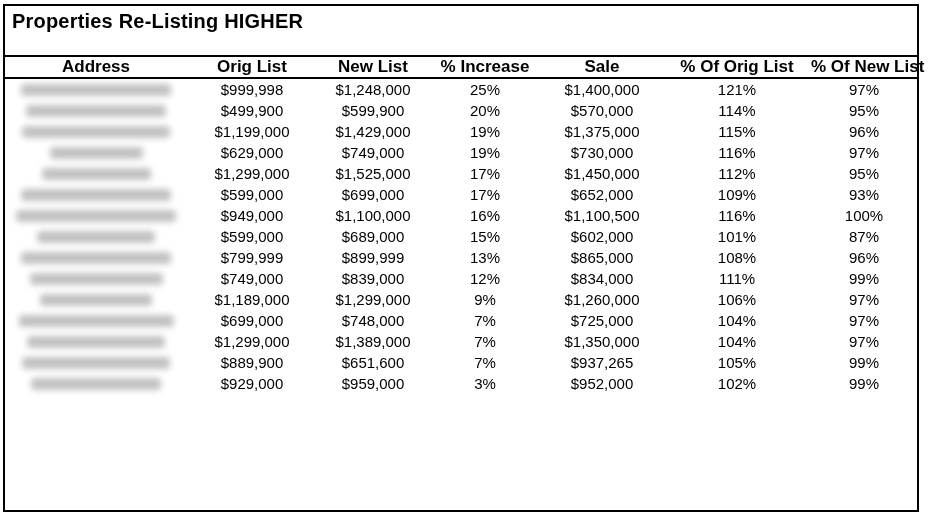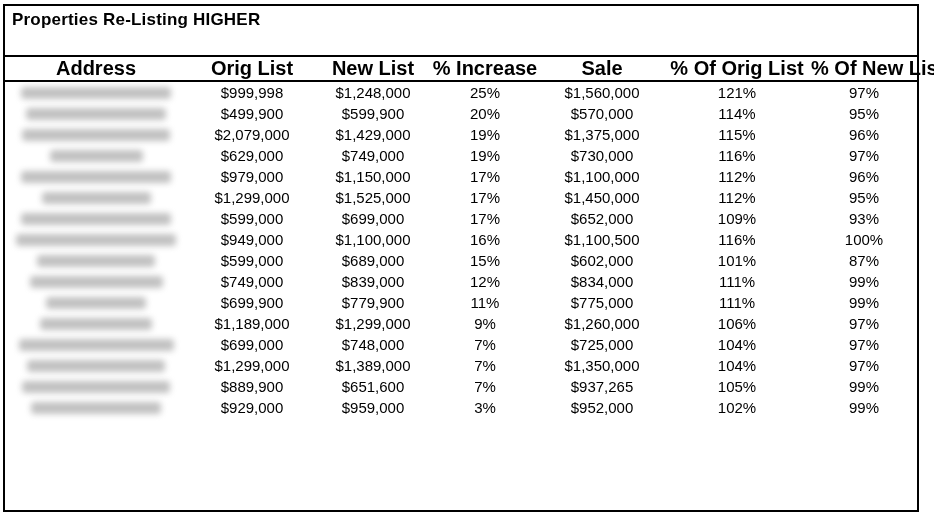--- a/index.html
+++ b/index.html
@@ -23,38 +23,38 @@
     width: 916px;
     height: 508px;
     border: 2px solid #000000;
     box-sizing: border-box;
     background: #ffffff;
   }
   .title {
     position: absolute;
     top: 4px;
     left: 7px;
-    font-size: 17px;
+    font-size: 20px;
     font-weight: bold;
     color: #000000;
     letter-spacing: 0.2px;
     white-space: nowrap;
   }
   table.grid {
     position: absolute;
     top: 49px;
     left: 0;
     width: 912px;
     border-collapse: collapse;
     table-layout: fixed;
   }
   table.grid th {
     border-top: 2px solid #000000;
     border-bottom: 2px solid #000000;
-    font-size: 20px;
+    font-size: 17px;
     font-weight: bold;
     color: #000000;
     height: 20px;
     padding: 0;
     text-align: center;
     white-space: nowrap;
     overflow: visible;
   }
   table.grid td {
     font-size: 15px;
@@ -112,67 +112,56 @@
           </tr>
       </thead>
       <tbody id="table-body">
           <tr>
             <td>
               <span class="addr-blur" style="width: 150px; background: rgb(143, 143, 143);"></span>
             </td>
             <td>$999,998</td>
             <td>$1,248,000</td>
             <td>25%</td>
-            <td>$1,560,000</td>
+            <td>$1,400,000</td>
             <td>121%</td>
             <td>97%</td>
           </tr>
           <tr>
             <td>
               <span class="addr-blur" style="width: 140px; background: rgb(143, 143, 143);"></span>
             </td>
             <td>$499,900</td>
             <td>$599,900</td>
             <td>20%</td>
             <td>$570,000</td>
             <td>114%</td>
             <td>95%</td>
           </tr>
           <tr>
             <td>
               <span class="addr-blur" style="width: 148px; background: rgb(143, 143, 143);"></span>
             </td>
-            <td>$2,079,000</td>
+            <td>$1,199,000</td>
             <td>$1,429,000</td>
             <td>19%</td>
             <td>$1,375,000</td>
             <td>115%</td>
             <td>96%</td>
           </tr>
           <tr>
             <td>
               <span class="addr-blur" style="width: 93px; background: rgb(143, 143, 143);"></span>
             </td>
             <td>$629,000</td>
             <td>$749,000</td>
             <td>19%</td>
             <td>$730,000</td>
             <td>116%</td>
             <td>97%</td>
-          </tr>
-          <tr>
-            <td>
-              <span class="addr-blur" style="width: 150px; background: rgb(143, 143, 143);"></span>
-            </td>
-            <td>$979,000</td>
-            <td>$1,150,000</td>
-            <td>17%</td>
-            <td>$1,100,000</td>
-            <td>112%</td>
-            <td>96%</td>
           </tr>
           <tr>
             <td>
               <span class="addr-blur" style="width: 109px; background: rgb(143, 143, 143);"></span>
             </td>
             <td>$1,299,000</td>
             <td>$1,525,000</td>
             <td>17%</td>
             <td>$1,450,000</td>
             <td>112%</td>
@@ -206,42 +195,42 @@
             </td>
             <td>$599,000</td>
             <td>$689,000</td>
             <td>15%</td>
             <td>$602,000</td>
             <td>101%</td>
             <td>87%</td>
           </tr>
           <tr>
             <td>
+              <span class="addr-blur" style="width: 150px; background: rgb(143, 143, 143);"></span>
+            </td>
+            <td>$799,999</td>
+            <td>$899,999</td>
+            <td>13%</td>
+            <td>$865,000</td>
+            <td>108%</td>
+            <td>96%</td>
+          </tr>
+          <tr>
+            <td>
               <span class="addr-blur" style="width: 133px; background: rgb(143, 143, 143);"></span>
             </td>
             <td>$749,000</td>
             <td>$839,000</td>
             <td>12%</td>
             <td>$834,000</td>
             <td>111%</td>
             <td>99%</td>
           </tr>
           <tr>
             <td>
-              <span class="addr-blur" style="width: 100px; background: rgb(143, 143, 143);"></span>
-            </td>
-            <td>$699,900</td>
-            <td>$779,900</td>
-            <td>11%</td>
-            <td>$775,000</td>
-            <td>111%</td>
-            <td>99%</td>
-          </tr>
-          <tr>
-            <td>
               <span class="addr-blur" style="width: 112px; background: rgb(143, 143, 143);"></span>
             </td>
             <td>$1,189,000</td>
             <td>$1,299,000</td>
             <td>9%</td>
             <td>$1,260,000</td>
             <td>106%</td>
             <td>97%</td>
           </tr>
           <tr>

